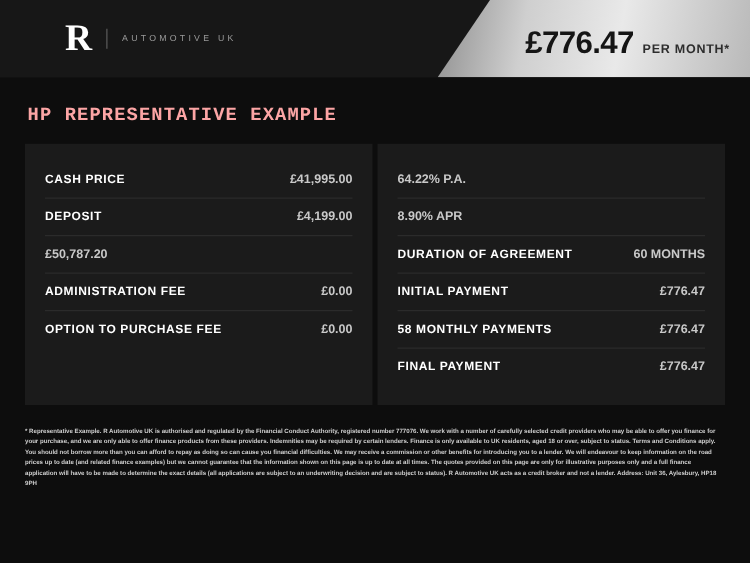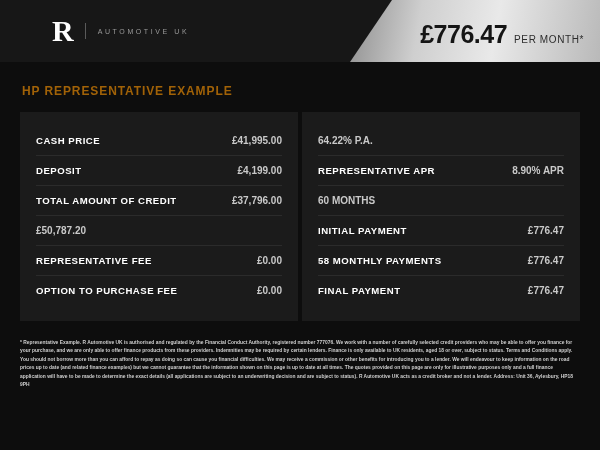--- a/index.html
+++ b/index.html
@@ -65,32 +65,33 @@
     padding-top: 20px;
   }
   .price-amount {
     font-size: 25px;
     font-weight: bold;
     color: #151515;
     letter-spacing: -0.5px;
   }
   .price-period {
     font-size: 10px;
-    font-weight: normal;
+    font-weight: bold;
     color: #2d2d2d;
     letter-spacing: 0.6px;
   }
 
   
   .title {
-    color: #a16207;
-    font-size: 12px;
+    color: #fca5a5;
+    font-size: 15px;
     font-weight: bold;
     letter-spacing: 0.9px;
     padding: 22px 0 0 22px;
+    font-family: Liberation Mono, monospace;
   }
 
   
   .panels {
     display: flex;
     gap: 4px;
     padding: 14px 20px 0 20px;
   }
   .panel {
     flex: 1;
@@ -157,45 +158,41 @@
     <div class="panel">
       <div class="row">
         <span class="row-label">CASH PRICE</span>
         <span class="row-value">£41,995.00</span>
       </div>
       <div class="row">
         <span class="row-label">DEPOSIT</span>
         <span class="row-value">£4,199.00</span>
       </div>
       <div class="row">
-        <span class="row-label">TOTAL AMOUNT OF CREDIT</span>
-        <span class="row-value">£37,796.00</span>
-      </div>
-      <div class="row">
         <span class="row-value">£50,787.20</span>
       </div>
       <div class="row">
-        <span class="row-label">REPRESENTATIVE FEE</span>
+        <span class="row-label">ADMINISTRATION FEE</span>
         <span class="row-value">£0.00</span>
       </div>
       <div class="row">
         <span class="row-label">OPTION TO PURCHASE FEE</span>
         <span class="row-value">£0.00</span>
       </div>
     </div>
 
     <div class="panel">
       <div class="row">
         <span class="row-value">64.22% P.A.</span>
       </div>
       <div class="row">
-        <span class="row-label">REPRESENTATIVE APR</span>
         <span class="row-value">8.90% APR</span>
       </div>
       <div class="row">
+        <span class="row-label">DURATION OF AGREEMENT</span>
         <span class="row-value">60 MONTHS</span>
       </div>
       <div class="row">
         <span class="row-label">INITIAL PAYMENT</span>
         <span class="row-value">£776.47</span>
       </div>
       <div class="row">
         <span class="row-label">58 MONTHLY PAYMENTS</span>
         <span class="row-value">£776.47</span>
       </div>

